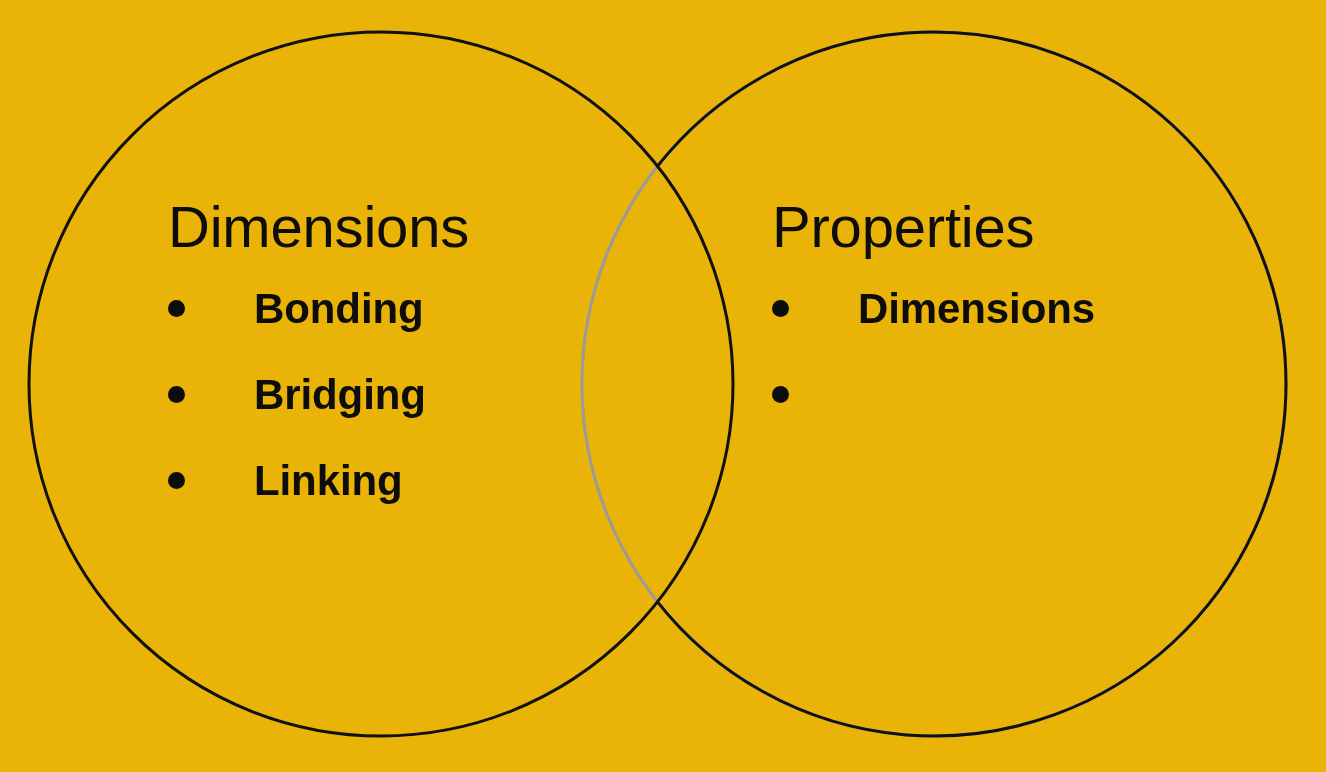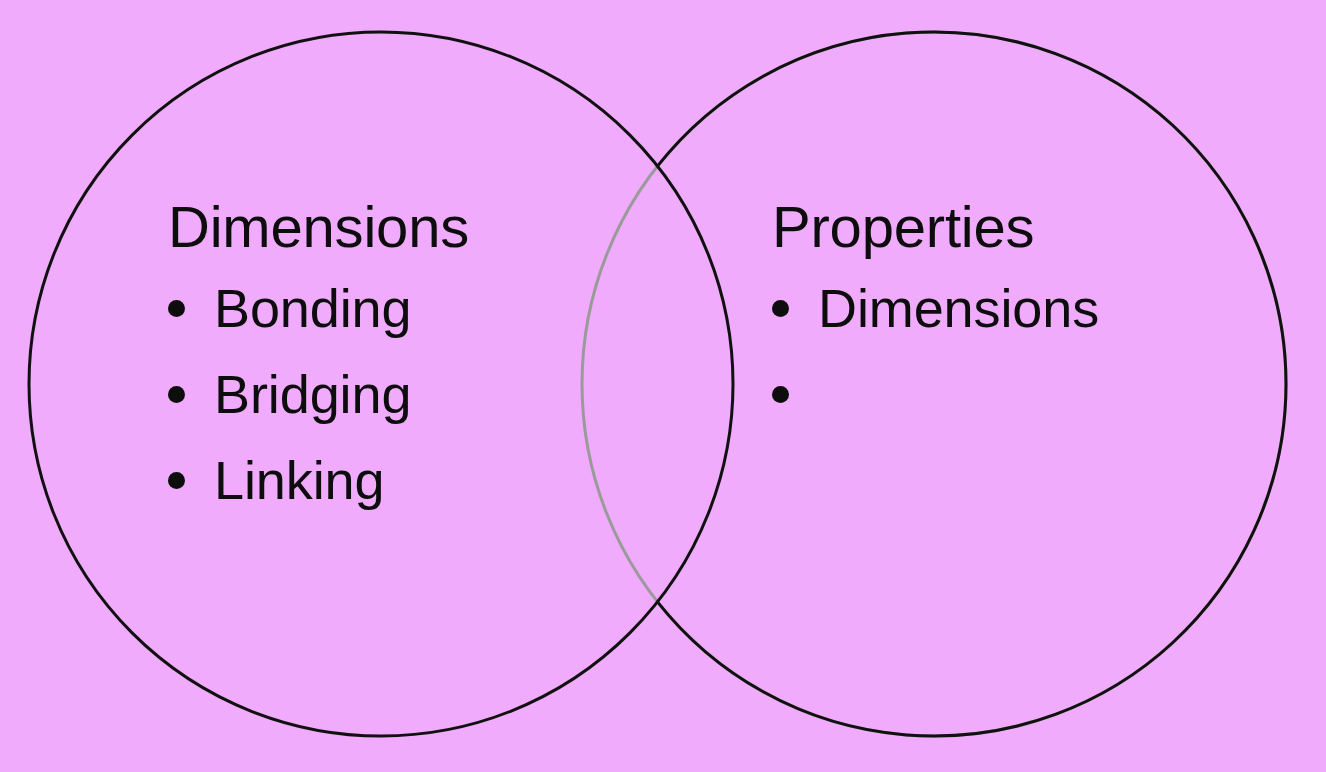--- a/index.html
+++ b/index.html
@@ -65,32 +65,33 @@
   }
   .bullet-marker {
     flex: 0 0 auto;
     width: 17px;
     height: 17px;
     border-radius: 50%;
     background: #0d0d0d;
     margin-right: 29px;
   }
   .bullet-label {
-    font-size: 54px;
+    font-size: 42px;
     line-height: 1.05;
     color: #0d0d0d;
-    font-weight: 400;
+    font-weight: 700;
     letter-spacing: -0.1px;
     white-space: nowrap;
+    margin-left: 40px;
   }
 </style>
 </head>
 <body>
 
-<div id="canvas" style="background: #f0abfc;">
+<div id="canvas" style="background: #eab308;">
 
   <svg id="venn-svg" viewBox="0 0 1326 772" aria-hidden="true">
 
     <circle cx="934" cy="384" r="352" fill="none" stroke="#9a9a9a" stroke-width="3"></circle>
 
     <path d="M 657.50 166.17 A 352 352 0 1 1 657.50 601.83" fill="none" stroke="#111111" stroke-width="3" stroke-linecap="round"></path>
 
     <circle cx="381" cy="384" r="352" fill="none" stroke="#111111" stroke-width="3"></circle>
   </svg>
 

